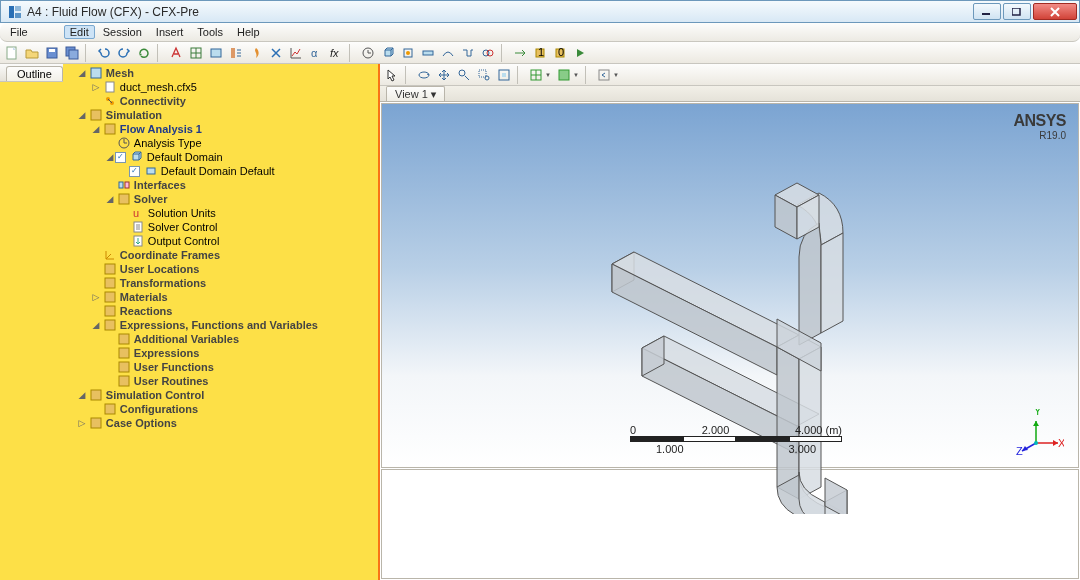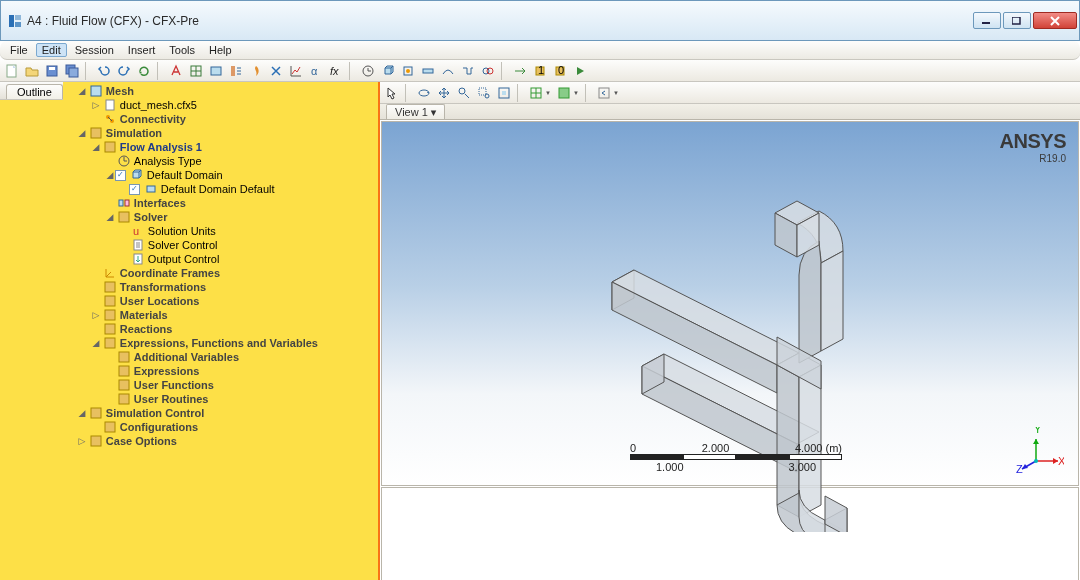--- a/index.html
+++ b/index.html
@@ -1,30 +1,30 @@
 <!DOCTYPE html>
 <html><head>
 <meta charset="utf-8">
 <style>
 * { margin: 0; padding: 0; box-sizing: border-box; font-family: "Segoe UI", Tahoma, sans-serif; font-size: 11px; }
 body { width: 1080px; height: 580px; background: #fff; overflow: hidden; }
 
 
-.titlebar { height: 41px; background: linear-gradient(#f5fafd, #d8e8f5); border: 1px solid #6c98bb; display: flex; align-items: center; padding: 0 2px; }
+.titlebar { height: 23px; background: linear-gradient(#f5fafd, #d8e8f5); border: 1px solid #6c98bb; display: flex; align-items: center; padding: 0 2px; }
 .titlebar .app-icon { width: 16px; height: 16px; margin: 0 4px; }
 .titlebar .title { color: #2a2a2a; font-size: 12px; }
 .titlebar .spacer { flex: 1; }
 .winbtn { width: 28px; height: 17px; border: 1px solid #6c98bb; margin-left: 2px; display: flex; align-items: center; justify-content: center; border-radius: 2px; background: linear-gradient(#f4f9fd,#cfe3f2); }
 .winbtn.close { background: linear-gradient(#f28c86,#d14338); border-color: #a02a22; color: #fff; width: 44px; }
 .winbtn.max { background: linear-gradient(#f4f9fd,#cfe3f2); }
 
 
 .menubar { height: 19px; background: linear-gradient(#fdfdfc,#eceae3); border-bottom: 1px solid #c9c7bf; display: flex; align-items: center; padding: 0 4px; gap: 2px; border-radius: 7px; }
 .menubar .mitem { padding: 1px 6px; color: #222; }
-.menubar .mitem.open { background: #cde3f6; border: 1px solid #7ba8cf; border-radius: 2px; padding: 0 5px; }
+.menubar .mitem.open { background: #cde3f6; border: 1px solid #7ba8cf; border-radius: 2px; padding: 0 5px; margin-left: 28px; }
 
 
 .toolbar-row { height: 22px; background: linear-gradient(#fdfdfc,#ece9e1); border-bottom: 1px solid #c8c6bf; display: flex; align-items: center; padding: 0 3px; gap: 2px; }
 .tbtn { width: 18px; height: 18px; display: flex; align-items: center; justify-content: center; border-radius: 2px; }
 .tsep { width: 6px; height: 18px; border-left: 1px solid #c2c0b8; margin: 0 2px; }
 .tddarrow { font-size: 6px; color: #555; margin-left: -2px; padding-right: 2px;}
 
 
 .body { display: flex; height: calc(580px - 23px - 19px - 22px); }
 
@@ -42,21 +42,21 @@
 .node .lbl.blue { color: #203a8a; font-weight: bold; }
 .ind1 { padding-left: 14px;} .ind2{padding-left:28px;} .ind3{padding-left:42px;} .ind4{padding-left:56px;}
 
 
 .viewport { flex: 1; display: flex; flex-direction: column; }
 .vtoolbar { height: 22px; background: linear-gradient(#fdfdfc,#ece9e1); border-bottom: 1px solid #c8c6bf; display: flex; align-items: center; padding: 0 3px; gap: 2px;}
 .viewtabbar { height: 16px; background: linear-gradient(#f2f0e8,#e5e2d9); border-bottom: 1px solid #b9b5aa; display:flex; align-items:center; padding-left:6px;}
 .viewtab { padding: 0 8px; font-size: 11px; color:#333; background: linear-gradient(#fdfdfc,#efede5); border:1px solid #b9b5aa; border-bottom:none; height:15px; display:flex; align-items:center; border-radius: 2px 2px 0 0;}
 .view3d { flex: 1; position: relative; background: linear-gradient(#7ba4d2 0%, #b8cfe6 45%, #f3f6f9 75%, #ffffff 100%); border:1px solid #b9b5aa; margin:1px; }
 .brand { position:absolute; top:8px; right:12px; text-align:right; }
-.brand .name { font-family: Arial; font-weight: bold; font-size: 20px; color: #3a3a3a; letter-spacing:-0.5px;}
+.brand .name { font-family: Arial; font-weight: bold; font-size: 16px; color: #3a3a3a; letter-spacing:-0.5px;}
 .brand .ver { font-size: 10px; color:#3a3a3a; }
 
 .scalebar { position:absolute; left:248px; bottom:12px; width: 212px; }
 .scale-line { height: 6px; display:flex; }
 .scale-seg { flex:1; border:1px solid #222; }
 .scale-labels { display:flex; justify-content:space-between; font-size:9px; margin-top:1px; color:#222;}
 .scale-labels.bot { transform: translateX(26px); width: 160px; gap: 41px;}
 
 .triad { position:absolute; right:14px; bottom:10px; width:48px; height:48px; }
 
@@ -401,30 +401,30 @@
           </span>
           <span class="lbl bold">Coordinate Frames</span>
         </div>
       <div class="node ind2">
           <span class="exp"></span>
           <span class="icn">
             <svg width="12" height="12">
               <rect x="1" y="1" width="10" height="10" fill="#e8c060" stroke="#a80"></rect>
             </svg>
           </span>
+          <span class="lbl bold">User Locations</span>
+        </div>
+      <div class="node ind2">
+          <span class="exp"></span>
+          <span class="icn">
+            <svg width="12" height="12">
+              <rect x="1" y="1" width="10" height="10" fill="#e8c060" stroke="#a80"></rect>
+            </svg>
+          </span>
           <span class="lbl bold">Transformations</span>
-        </div>
-      <div class="node ind2">
-          <span class="exp"></span>
-          <span class="icn">
-            <svg width="12" height="12">
-              <rect x="1" y="1" width="10" height="10" fill="#e8c060" stroke="#a80"></rect>
-            </svg>
-          </span>
-          <span class="lbl bold">User Locations</span>
         </div>
       <div class="node ind2">
           <span class="exp">▷</span>
           <span class="icn">
             <svg width="12" height="12">
               <rect x="1" y="1" width="10" height="10" fill="#e8c060" stroke="#a80"></rect>
             </svg>
           </span>
           <span class="lbl bold">Materials</span>
         </div>

